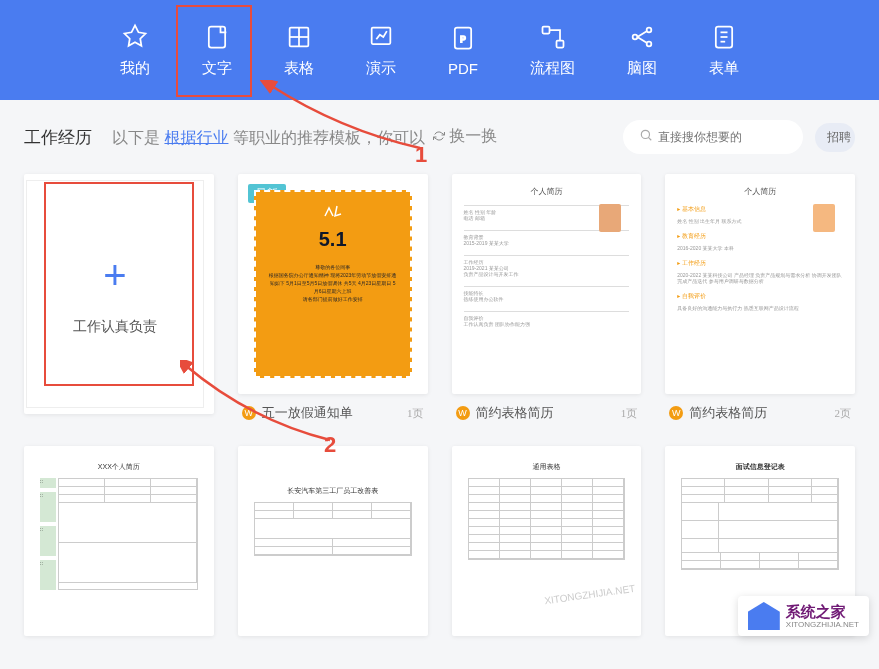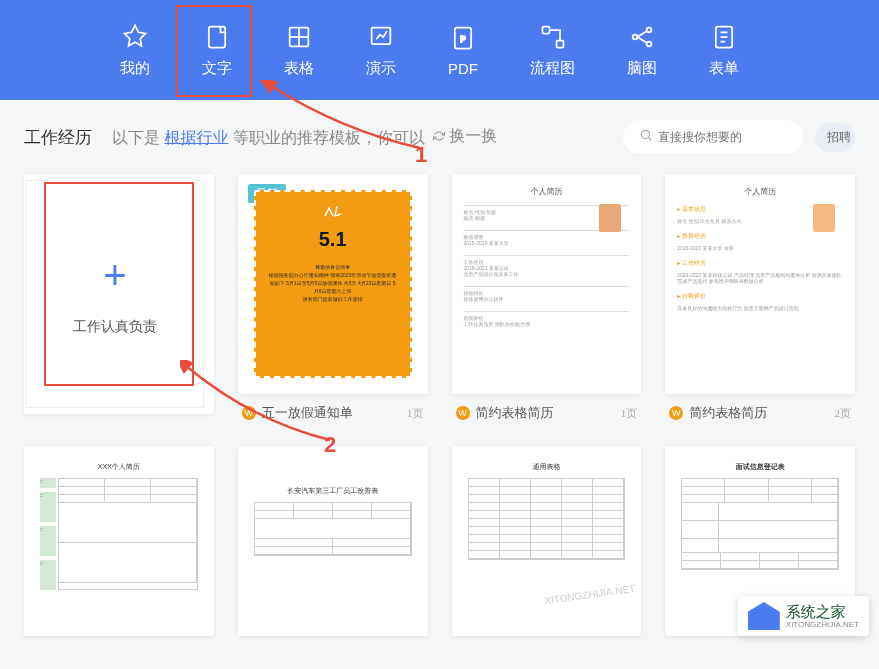--- a/index.html
+++ b/index.html
@@ -262,21 +262,21 @@
       border-radius: 4px;
       box-shadow: 0 2px 8px rgba(0,0,0,0.15);
     }
     .logo-shape {
       width: 32px;
       height: 28px;
       background: #4a7cf0;
       clip-path: polygon(50% 0%, 100% 35%, 100% 100%, 0% 100%, 0% 35%);
       position: relative;
     }
-    .logo-text { font-size: 15px; font-weight: normal; color: #14532d; }
+    .logo-text { font-size: 15px; font-weight: bold; color: #701a75; }
     .logo-sub { font-size: 8px; color: #888; display: block; margin-top: -2px; }
   </style>
 </head>
 <body>
 
 <div class="top-nav">
   <div class="nav-item">
     <span class="nav-icon">
       <svg width="28" height="28" viewBox="0 0 24 24" fill="none" stroke="white" stroke-width="1.5">
           <path d="M12 2l3 6 6 1-4.5 4.5 1 6-5.5-3-5.5 3 1-6L3 9l6-1z"></path>

